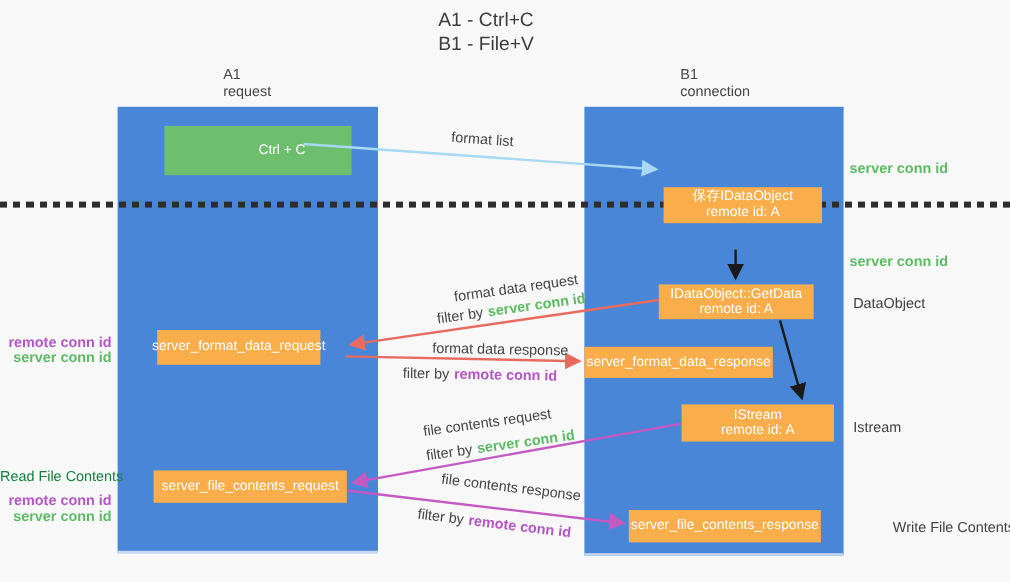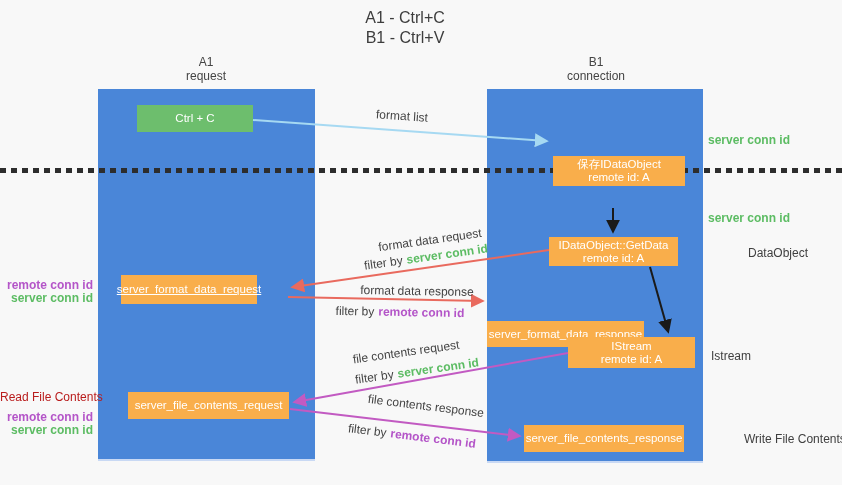--- a/index.html
+++ b/index.html
@@ -1,20 +1,20 @@
 <!DOCTYPE html>
 <html><head>
 <meta charset="utf-8">
 <style>
   html,body{margin:0;padding:0;background:#f8f8f8;}
   #stage{position:relative;width:842px;height:485px;background:#f8f8f8;
          font-family:"Liberation Sans","DejaVu Sans",sans-serif;color:#404040;overflow:hidden;}
   .title{position:absolute;left:405px;top:8px;transform:translateX(-50%);
          font-size:16px;line-height:20px;text-align:center;color:#3d3d3d;}
-  .colhead{position:absolute;transform:translateX(-50%);text-align:center;
+  .colhead{position:absolute;transform:translateX(-50%);text-align:left;
            font-size:12px;line-height:14px;color:#444;}
   .col{position:absolute;background:#4a86d8;border-bottom:2px solid #c9d9f4;}
   .node{position:absolute;display:flex;flex-direction:column;align-items:center;
         justify-content:center;text-align:center;color:#fff;font-size:11.5px;line-height:13px;}
   .green{background:#6dbe6d;}
   .orange{background:#f9ae4b;}
   .divider{position:absolute;left:0;top:168px;width:842px;height:5px;
            background:repeating-linear-gradient(90deg,#2d2d2d 0 6px,transparent 6px 11px);}
   svg.arrows{position:absolute;left:0;top:0;pointer-events:none;}
   .alabel{position:absolute;font-size:12px;color:#444;white-space:nowrap;}
@@ -27,57 +27,57 @@
   .leftstack .g{color:#5cbc63;font-weight:bold;}
   .leftstack .p{color:#b455c8;font-weight:bold;}
 </style>
 </head>
 <body>
 
 <div id="stage">
 
   <div class="title">
     <div>A1 - Ctrl+C</div>
-    <div>B1 - Ctrl+V</div>
+    <div>B1 - File+V</div>
   </div>
 
   <div class="colhead" style="left:206px;top:55px;">
     <div>A1</div>
     <div>request</div>
   </div>
   <div class="colhead" style="left:596px;top:55px;">
     <div>B1</div>
     <div>connection</div>
   </div>
 
   <div class="col" style="left:98px;top:89px;width:217px;height:370px;"></div>
   <div class="col" style="left:487px;top:89px;width:216px;height:372px;"></div>
 
   <div class="divider"></div>
 
-  <div class="node green" style="left:137px;top:105px;width:116px;height:27px;">
+  <div class="node green" style="left:137px;top:105px;width:116px;height:41px;padding-left:40px;">
     <div>Ctrl + C</div>
   </div>
 
   <div class="node orange" style="left:553px;top:128px;width:132px;height:30px;margin-top:28px;">
     <div>保存IDataObject</div>
     <div>remote id: A</div>
   </div>
 
 
   <div class="node orange" style="left:549px;top:237px;width:129px;height:29px;">
     <div>IDataObject::GetData</div>
     <div>remote id: A</div>
   </div>
 
-  <div class="node orange" style="left:121px;top:275px;width:136px;height:29px;text-decoration:underline;">
+  <div class="node orange" style="left:131px;top:275px;width:136px;height:29px;">
     <div>server_format_data_request</div>
   </div>
 
-  <div class="node orange" style="left:487px;top:289px;width:157px;height:26px;margin-top:32px;">
+  <div class="node orange" style="left:487px;top:289px;width:157px;height:26px;">
     <div>server_format_data_response</div>
   </div>
 
   <div class="node orange" style="left:568px;top:337px;width:127px;height:31px;">
     <div>IStream</div>
     <div>remote id: A</div>
   </div>
 
   <div class="node orange" style="left:524px;top:425px;width:160px;height:27px;">
     <div>server_file_contents_response</div>
@@ -128,27 +128,27 @@
     <span>filter by</span><span class="gt">server conn id</span>
   </div>
 
   <div class="alabel" style="left:426px;top:406px;transform:translate(-50%,-50%) rotate(7deg);">file contents response</div>
   <div class="alabel" style="left:412px;top:436px;transform:translate(-50%,-50%) rotate(7deg);">
     <span>filter by</span><span class="pt">remote conn id</span>
   </div>
 
   <div class="side grn" style="left:708px;top:133px;">server conn id</div>
   <div class="side grn" style="left:708px;top:211px;">server conn id</div>
-  <div class="side" style="left:748px;top:246px;">DataObject</div>
+  <div class="side" style="left:711px;top:246px;">DataObject</div>
   <div class="side" style="left:711px;top:349px;">Istream</div>
   <div class="side" style="left:744px;top:432px;">Write File Contents</div>
 
   <div class="leftstack" style="top:279px;">
     <div class="p">remote conn id</div>
     <div class="g">server conn id</div>
   </div>
-  <div class="leftstack" style="top:391px;color:#b91c1c;">Read File Contents</div>
+  <div class="leftstack" style="top:391px;color:#15803d;">Read File Contents</div>
   <div class="leftstack" style="top:411px;">
     <div class="p">remote conn id</div>
     <div class="g">server conn id</div>
   </div>
 
 </div>
 
 </body></html>

